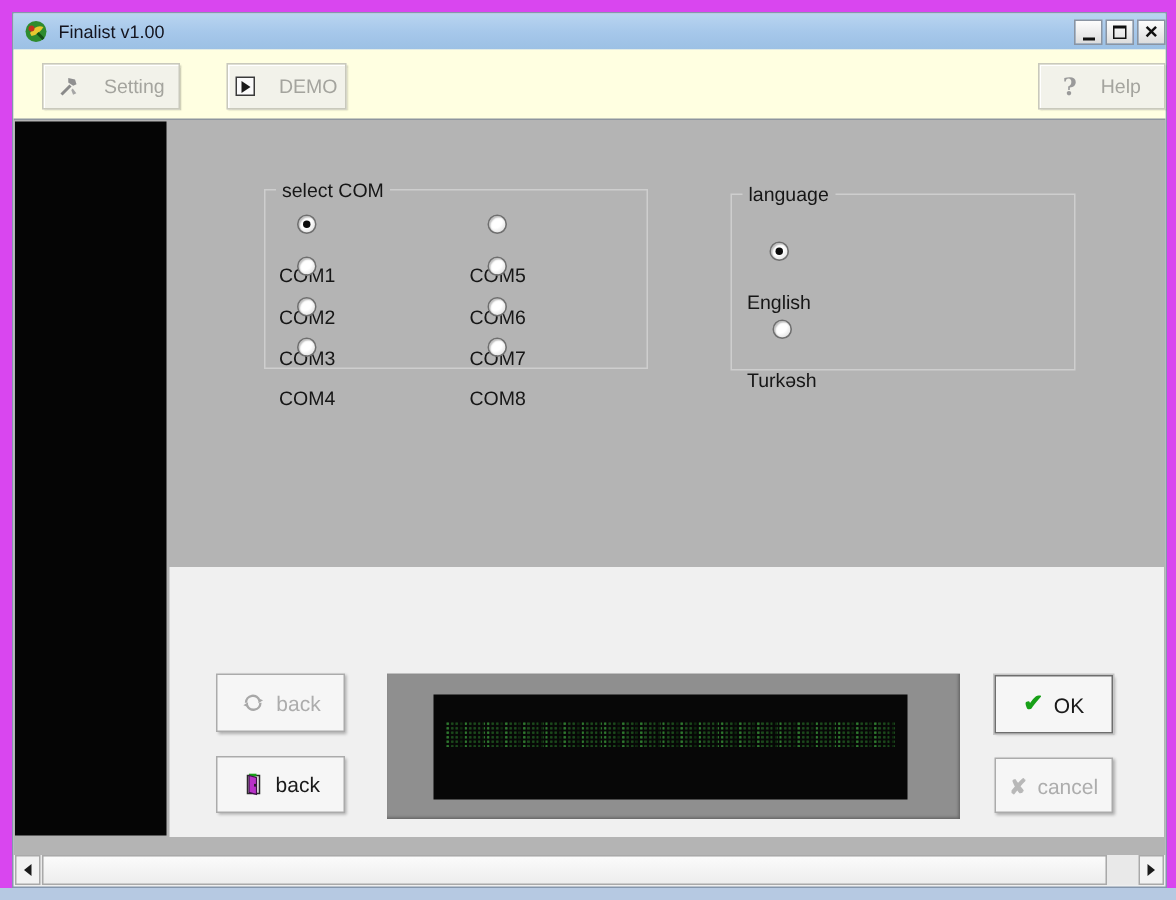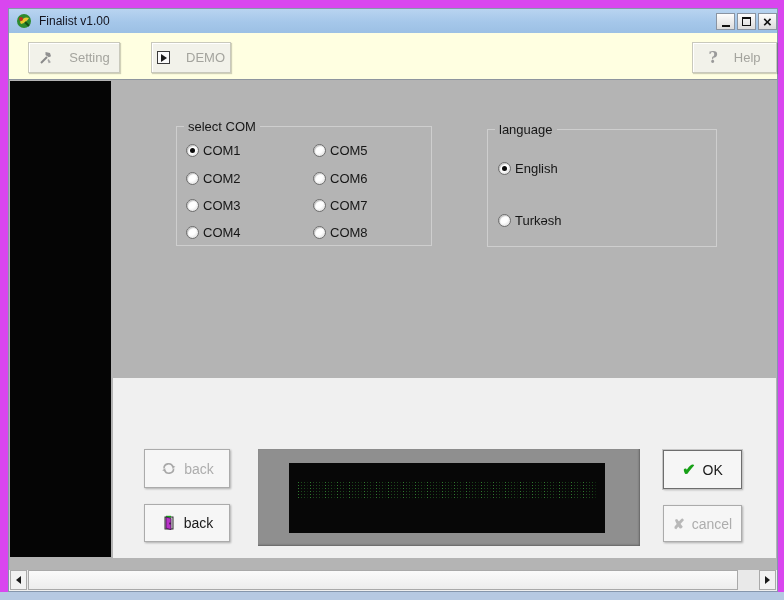--- a/index.html
+++ b/index.html
@@ -49,21 +49,21 @@
   .sidebar { position:absolute; left:1px; top:1px; width:101px; height:476px; background:#050505; }
   .bottom-panel { position:absolute; left:104px; top:298px; width:663px; height:180px; background:#F0F0F0; }
 
   
   .groupbox { position:absolute; border:1px solid #CECECE; }
   .groupbox .gb-title { position:absolute; top:-8px; left:7px; background:#B4B4B4; padding:0 4px;
                         font-size:13px; color:#161616; white-space:nowrap; }
   .gb-com { left:167px; top:46px; width:256px; height:120px; }
   .gb-lang { left:478px; top:49px; width:230px; height:118px; }
 
-  .radio-row { position:absolute; display:flex; align-items:center; gap:4px; font-size:13px; color:#161616; cursor:default; }
+  .radio-row { position:absolute; display:flex; align-items:center; gap:20px; font-size:13px; color:#161616; cursor:default;flex-direction:column; }
   .radio { width:13px; height:13px; border-radius:50%;
            background:radial-gradient(circle at 35% 30%, #FFFFFF 45%, #E2E2E2 80%, #CFCFCF 100%);
            border:1px solid #6F6F6F; box-shadow:inset 1px 1px 1px rgba(0,0,0,0.25); position:relative; }
   .radio.checked::after { content:""; position:absolute; left:3px; top:3px; width:5px; height:5px;
                           border-radius:50%; background:#0A0A0A; }
 
   
   .btn { position:absolute; background:#F6F6F6; border:1px solid #ABABAB;
          box-shadow:1px 1px 2px rgba(0,0,0,0.28);
          display:flex; align-items:center; justify-content:center; gap:7px;

